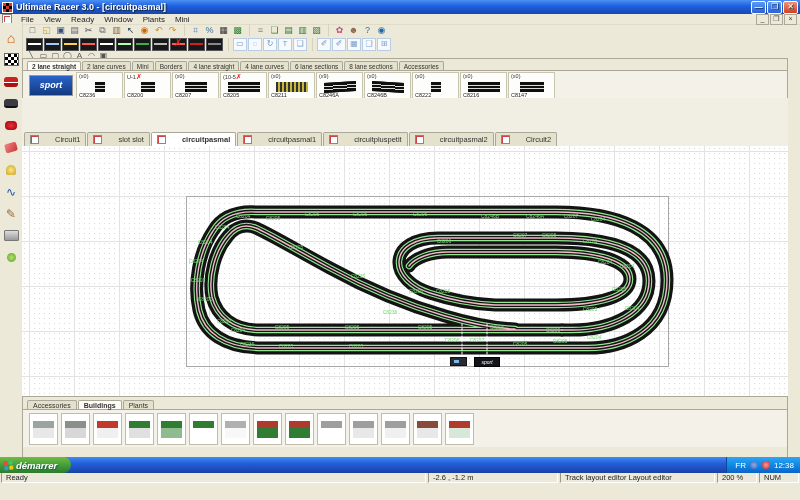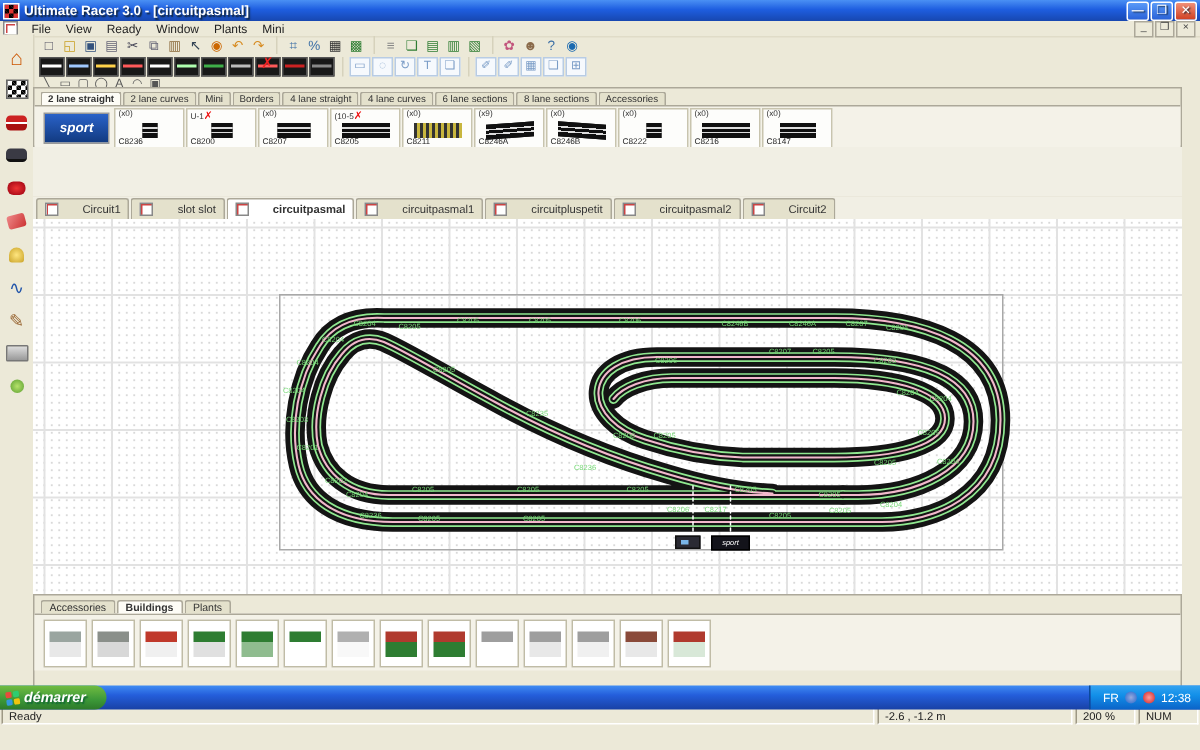--- a/index.html
+++ b/index.html
@@ -543,20 +543,21 @@
       <div class="thumb">
         <div class="roof" style="background: rgb(176, 58, 46);"></div>
         <div class="body" style="background: rgb(216, 232, 216);"></div>
       </div>
     </div>
 </div>
 
 <div class="abs" id="statusbar">
   <div class="scell sgrow">Ready</div>
   <div class="scell" style="width:120px">-2.6 , -1.2 m</div>
+  <div class="scell" style="width:145px">Track layout editor Layout editor</div>
   <div class="scell" style="width:30px">200 %</div>
   <div class="scell" style="width:30px">NUM</div>
 </div>
 
 <div class="abs" id="taskbar">
   <div id="start-btn">
     <div id="win-logo">
       <span style="background:#e74c3c"></span>
         <span style="background:#2ecc71"></span>
       <span style="background:#3498db"></span>

